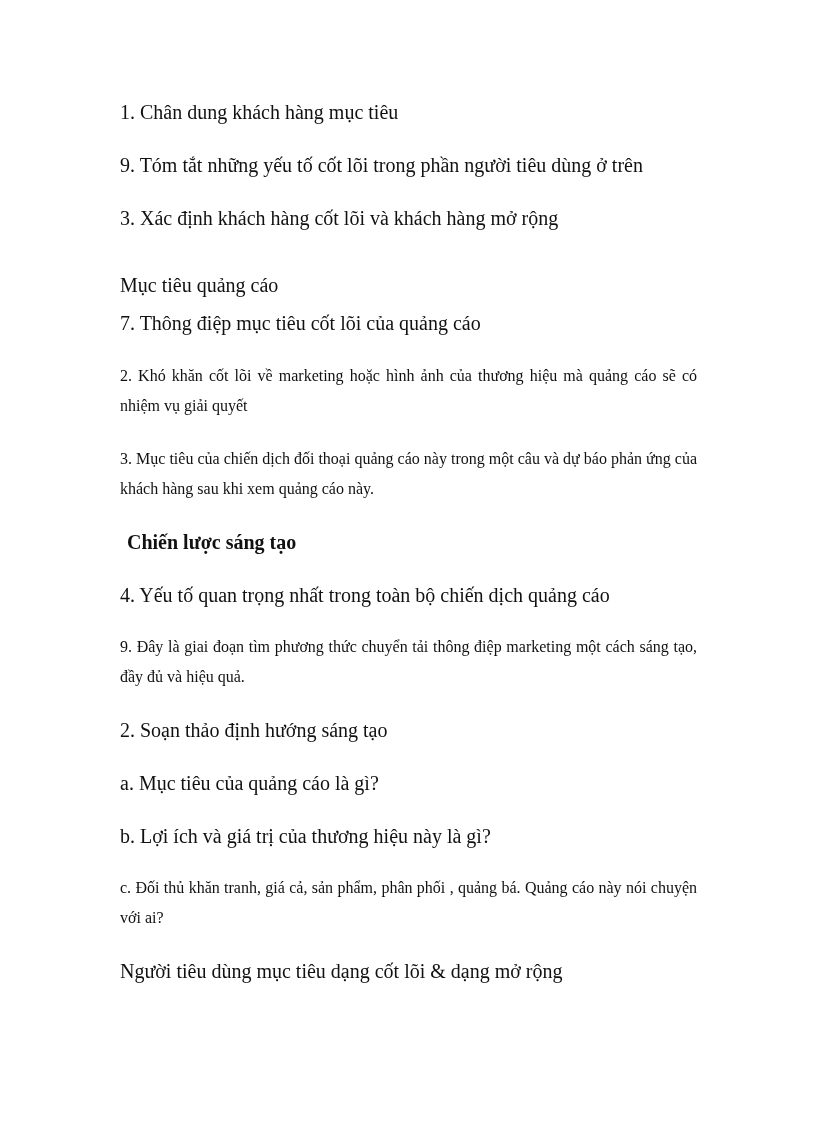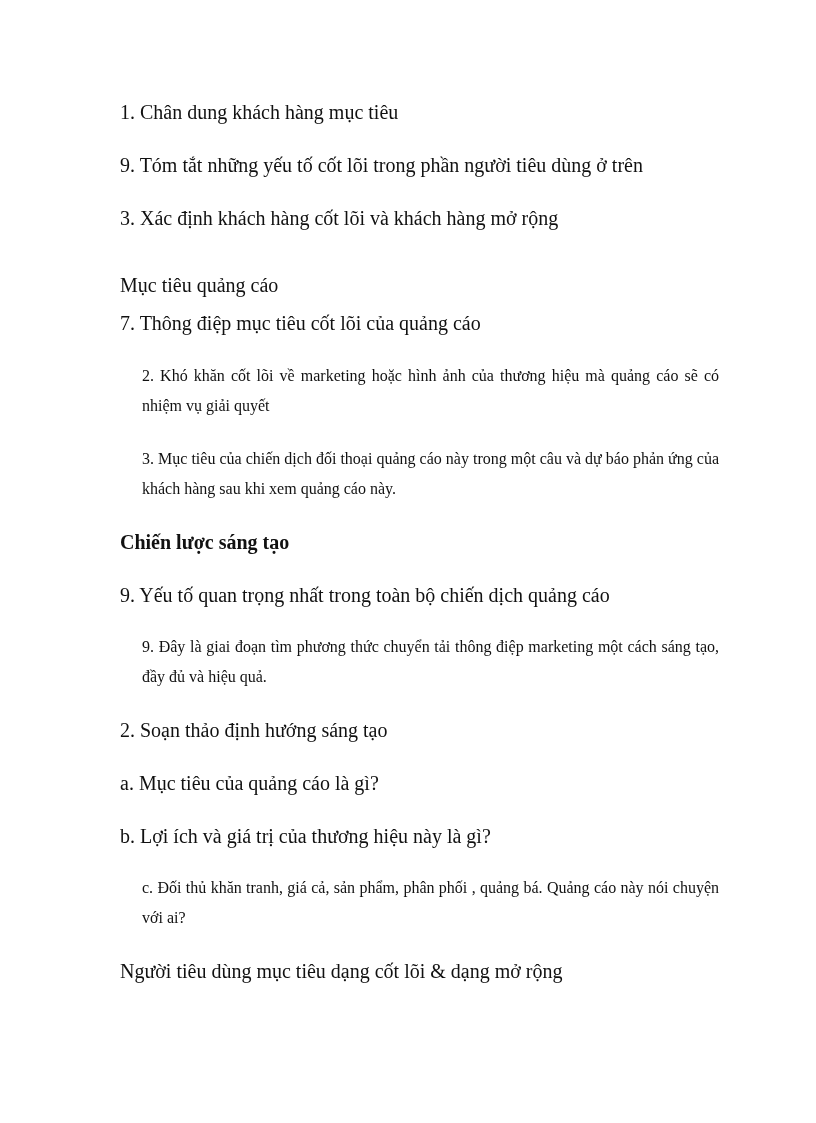--- a/index.html
+++ b/index.html
@@ -30,38 +30,38 @@
       white-space: nowrap;
     }
     .para {
       position: absolute;
       left: 0;
       width: 577px;
       font-size: 16px;
       line-height: 30px;
       text-align: justify;
       text-align-last: left;
-      margin-left: 22px;
     }
     .bold {
       font-weight: bold;
+      margin-left: 7px;
     }
   </style>
 </head>
 <body>
 
 <div class="page">
   <div class="line" style="top:97px">1. Chân dung khách hàng mục tiêu</div>
   <div class="line" style="top:150px">9. Tóm tắt những yếu tố cốt lõi trong phần người tiêu dùng ở trên</div>
   <div class="line" style="top:203px">3. Xác định khách hàng cốt lõi và khách hàng mở rộng</div>
   <div class="line" style="top:270px">Mục tiêu quảng cáo</div>
   <div class="line" style="top:308px">7. Thông điệp mục tiêu cốt lõi của quảng cáo</div>
   <div class="para" style="top:361px">2. Khó khăn cốt lõi về marketing hoặc hình ảnh của thương hiệu mà quảng cáo sẽ có nhiệm vụ giải quyết</div>
   <div class="para" style="top:444px">3. Mục tiêu của chiến dịch đối thoại quảng cáo này trong một câu và dự báo phản ứng của khách hàng sau khi xem quảng cáo này.</div>
   <div class="line bold" style="top:527px">Chiến lược sáng tạo</div>
-  <div class="line" style="top:580px">9. Yếu tố quan trọng nhất trong toàn bộ chiến dịch quảng cáo</div>
+  <div class="line" style="top:580px">4. Yếu tố quan trọng nhất trong toàn bộ chiến dịch quảng cáo</div>
   <div class="para" style="top:632px">9. Đây là giai đoạn tìm phương thức chuyển tải thông điệp marketing một cách sáng tạo, đầy đủ và hiệu quả.</div>
   <div class="line" style="top:715px">2. Soạn thảo định hướng sáng tạo</div>
   <div class="line" style="top:768px">a. Mục tiêu của quảng cáo là gì?</div>
   <div class="line" style="top:821px">b. Lợi ích và giá trị của thương hiệu này là gì?</div>
   <div class="para" style="top:873px">c. Đối thủ khăn tranh, giá cả, sản phẩm, phân phối , quảng bá. Quảng cáo này nói chuyện với ai?</div>
   <div class="line" style="top:956px">Người tiêu dùng mục tiêu dạng cốt lõi &amp; dạng mở rộng</div>
 </div>
 
 </body></html>

